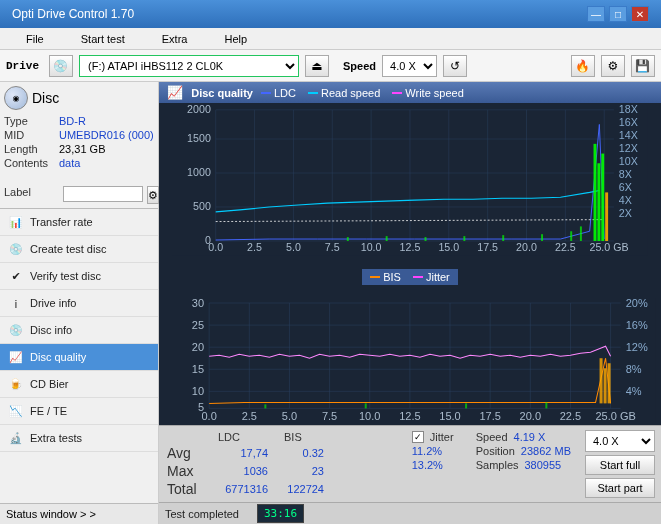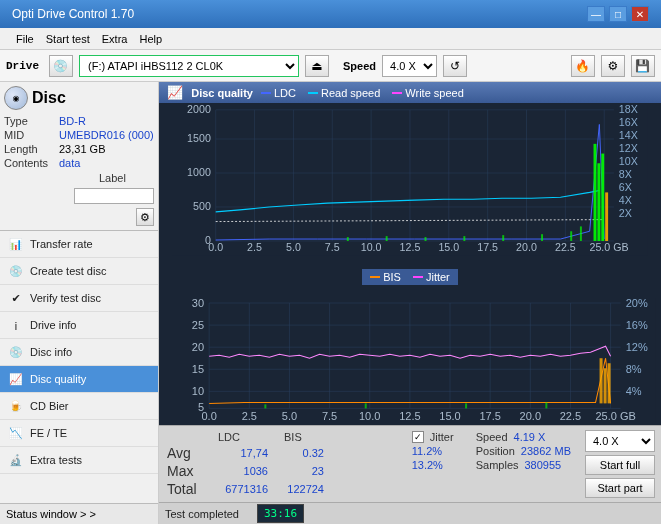--- a/index.html
+++ b/index.html
@@ -27,23 +27,23 @@
       cursor: pointer;
     }
     .titlebar-btn.close { background: #c0392b; }
     
     
     .menubar {
       background: #f0f0f0;
       border-bottom: 1px solid #ccc;
       display: flex;
       align-items: center;
-      padding: 2px 12px;
+      padding: 2px 22px;
       height: 22px;
-      gap: 4px;
+      gap: 29px;
     }
     .menubar-item { cursor: pointer; padding: 2px 4px; font-size: 11px; }
     
     
     .drivebar {
       background: #f5f5f5;
       border-bottom: 1px solid #ccc;
       display: flex;
       align-items: center;
       padding: 3px 6px;
@@ -97,26 +97,26 @@
       margin-bottom: 4px;
     }
     .disc-icon {
       width: 24px; height: 24px;
       border-radius: 50%;
       background: radial-gradient(circle at 35% 35%, #e0e8f8, #a0b8d8);
       border: 1px solid #888;
       display: flex; align-items: center; justify-content: center;
       font-size: 8px;
     }
-    .disc-header-text { font-weight: bold; font-size: 16px; }
+    .disc-header-text { font-weight: normal; font-size: 14px; }
     .disc-row { display: flex; align-items: center; padding: 1px 0; }
     .disc-key { color: #333; min-width: 55px; font-size: 11px; }
     .disc-val { color: #1a44cc; font-size: 11px; }
     .disc-val-black { color: #000; font-size: 11px; }
-    .label-row { display: flex; align-items: flex-end; gap: 4px; margin-top: 2px; flex-direction: column; }
+    .label-row { display: flex; align-items: flex-start; gap: 4px; margin-top: 16px; }
     .label-input {
       border: 1px solid #aaa;
       background: white;
       height: 16px;
       width: 80px;
       font-size: 10px;
       padding: 1px 3px;
     }
     .label-btn {
       width: 18px; height: 18px;

